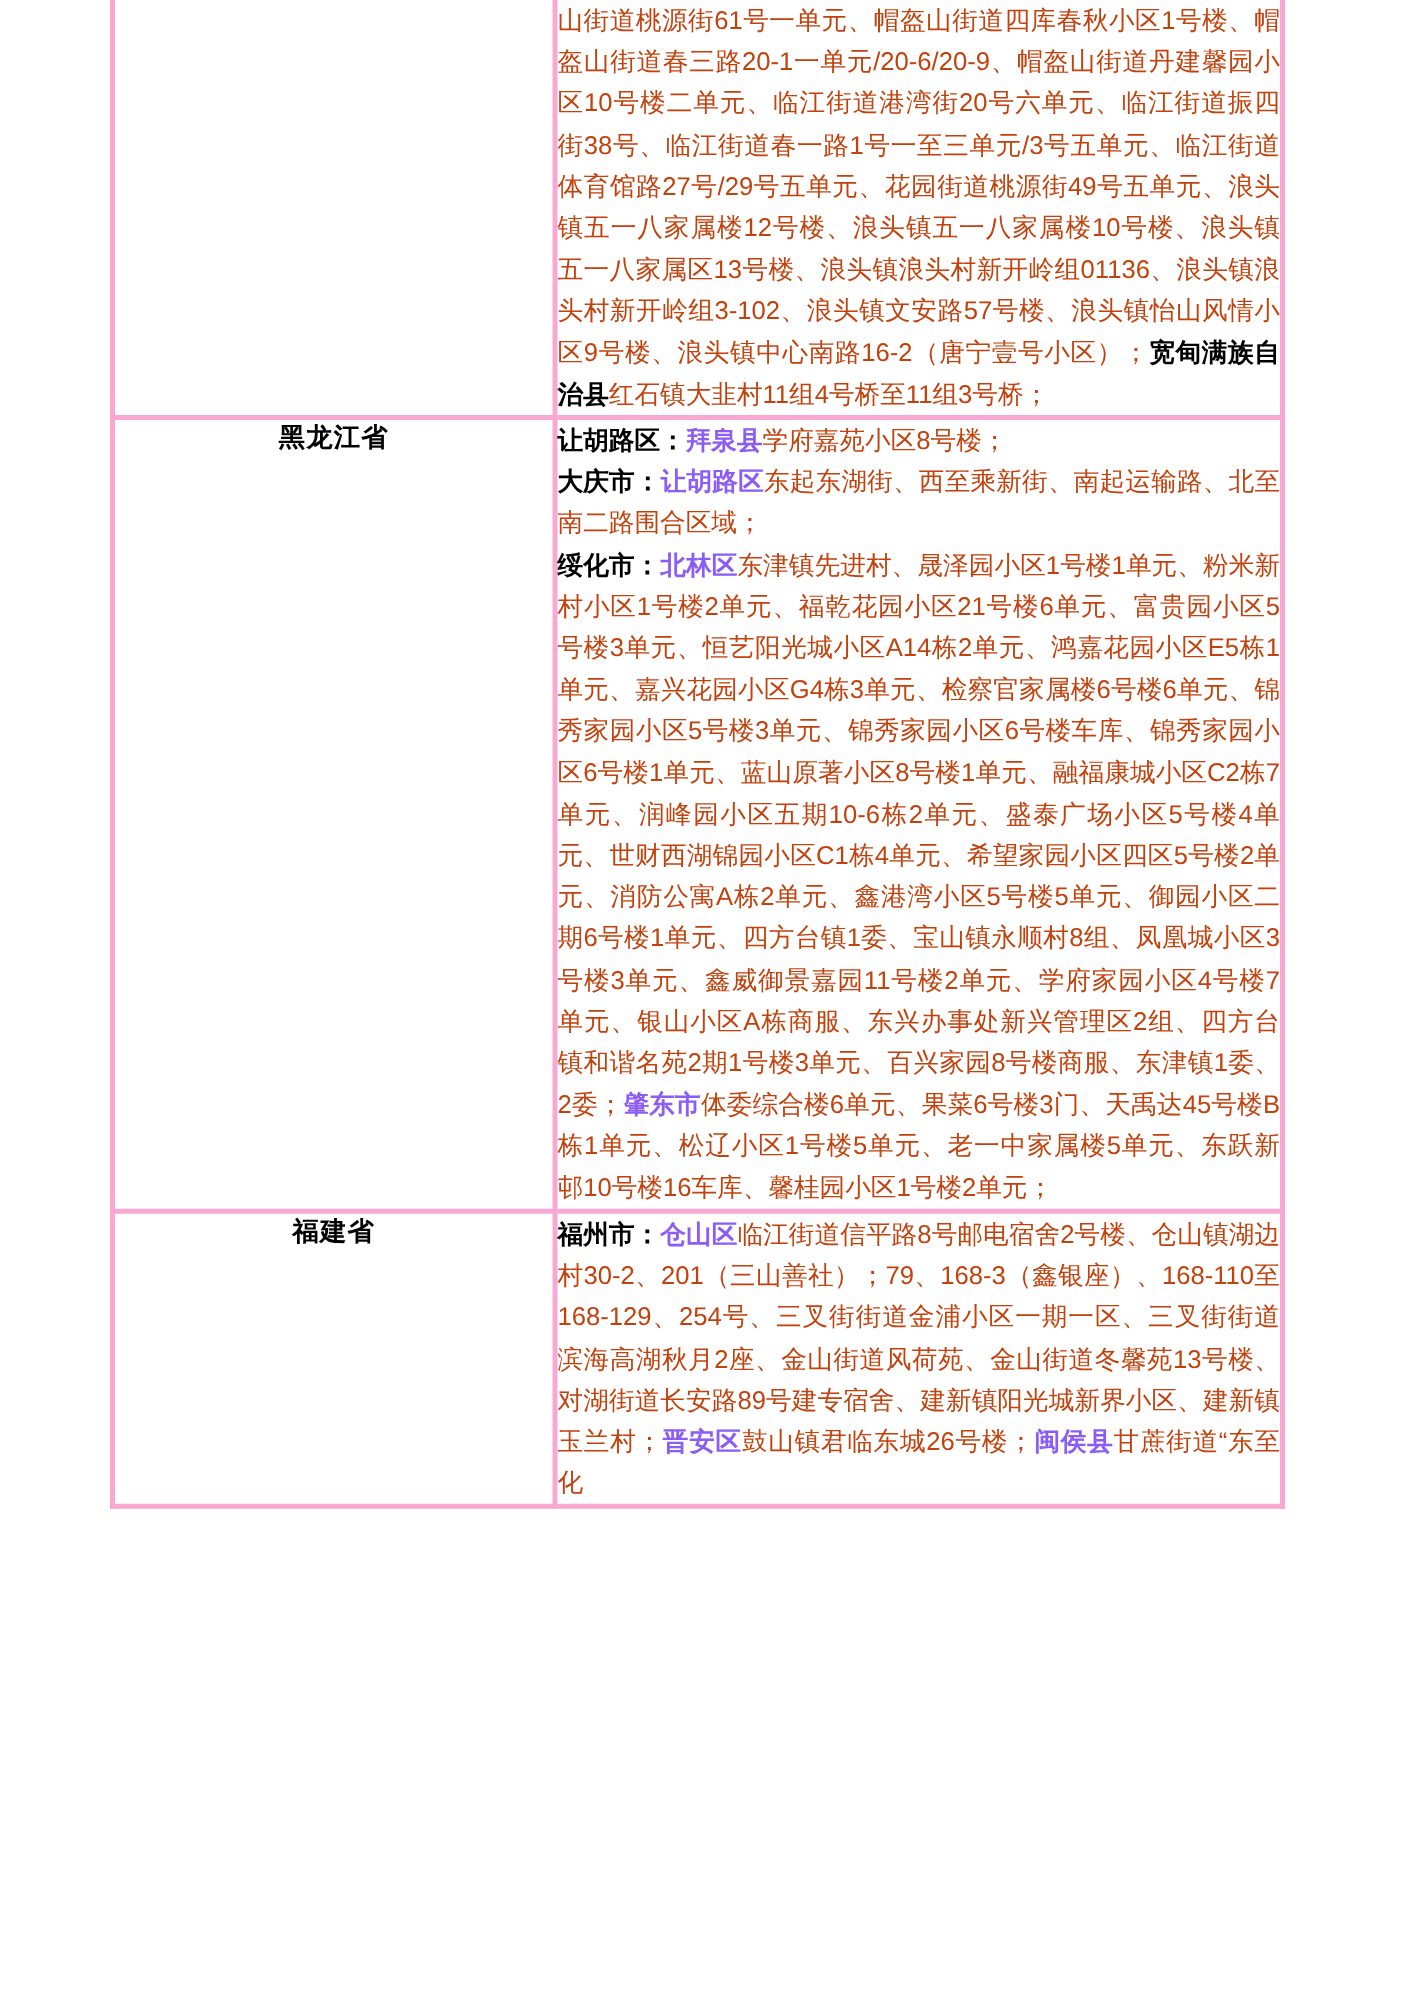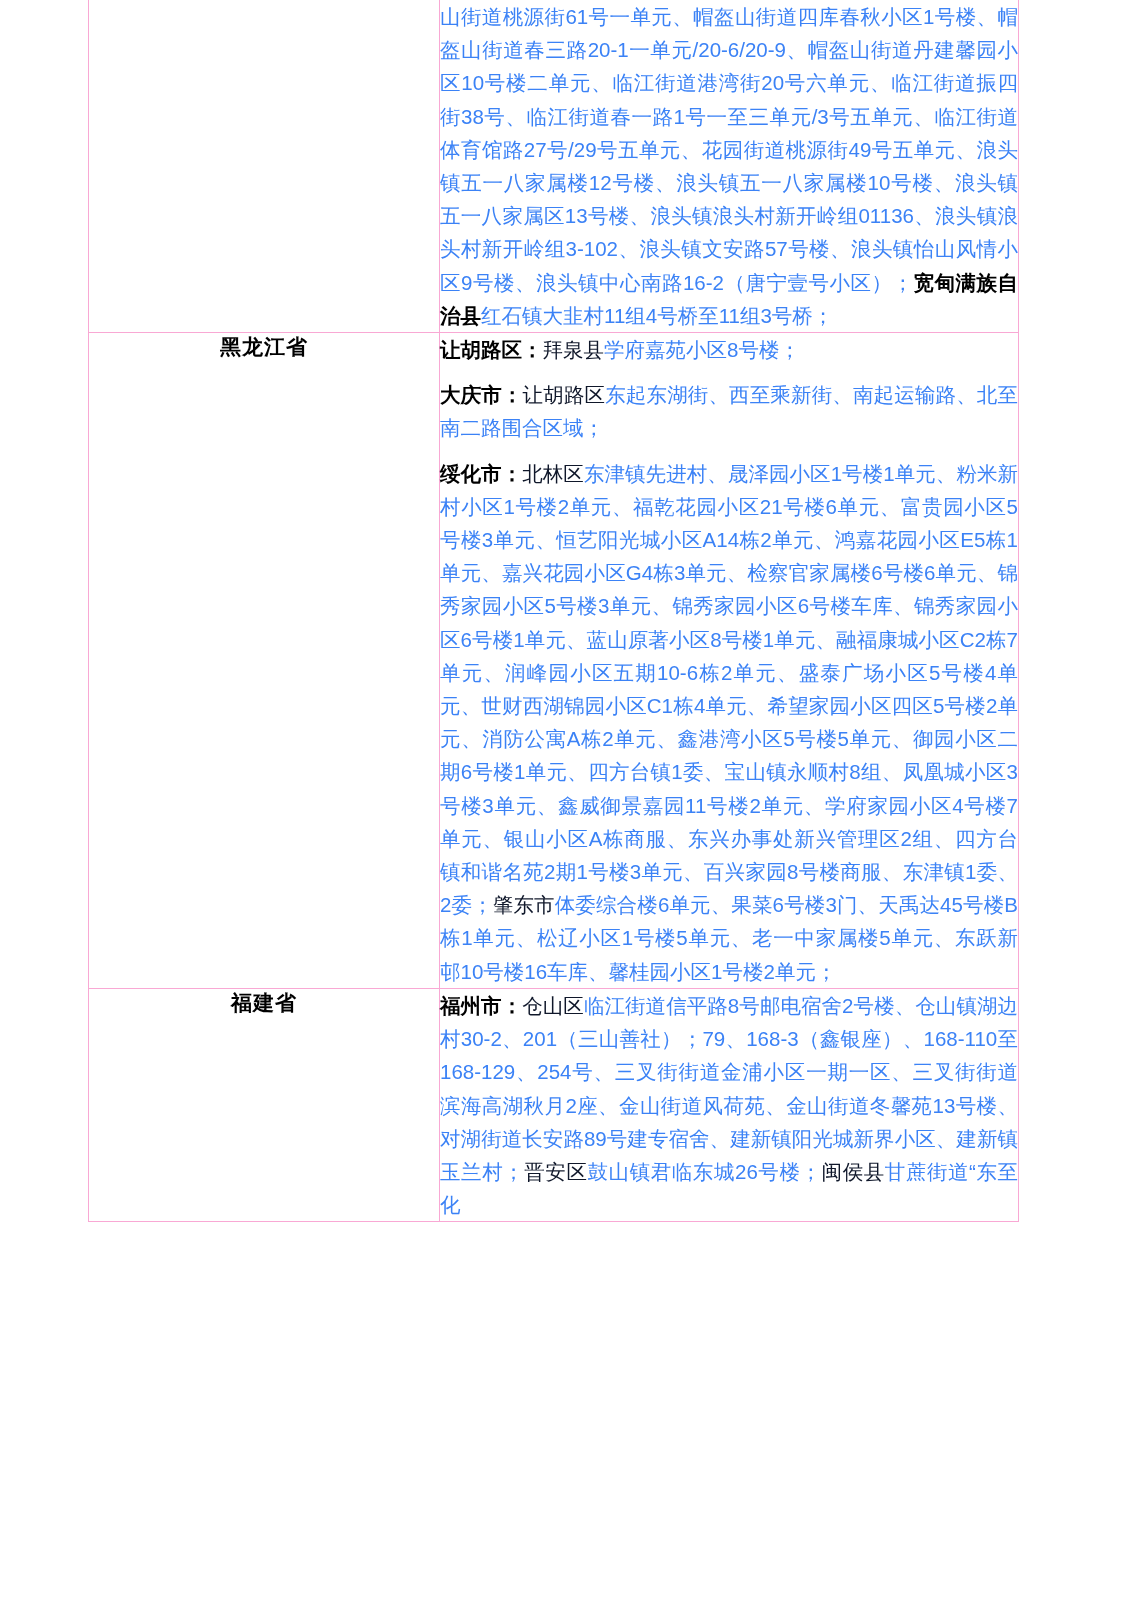--- a/index.html
+++ b/index.html
@@ -19,21 +19,21 @@
     background: #fff;
     position: relative;
   }
   table.risk-table {
     border-collapse: collapse;
     width: 928px;
     margin: 0 0 0 88px;
     table-layout: fixed;
   }
   table.risk-table td {
-    border: 1px solid #f9a8d4;
+    border: 4px solid #f9a8d4;
     vertical-align: top;
     padding: 0;
   }
   td.province-cell {
     width: 350px;
     text-align: center;
     vertical-align: middle;
     font-size: 21px;
     font-weight: bold;
     color: #000;
@@ -47,32 +47,32 @@
   .para {
     font-size: 20.5px;
     line-height: 1.62;
     color: #ff0000;
     text-align: justify;
     text-justify: inter-ideograph;
     word-break: break-all;
     margin: 0;
   }
   .para + .para {
-    margin-top: 12px;
+    margin-top: 0px;
   }
   .city {
     color: #000;
     font-weight: bold;
   }
   .district {
-    color: #0f172a;
-    font-weight: normal;
+    color: #8b5cf6;
+    font-weight: bold;
   }
   .red {
-    color: #3b82f6;
+    color: #c2410c;
     font-weight: normal;
   }
   
   tr.first-row td {
     border-top: none;
   }
   tr.first-row td.province-cell {
     border-top: none;
   }
 </style>

